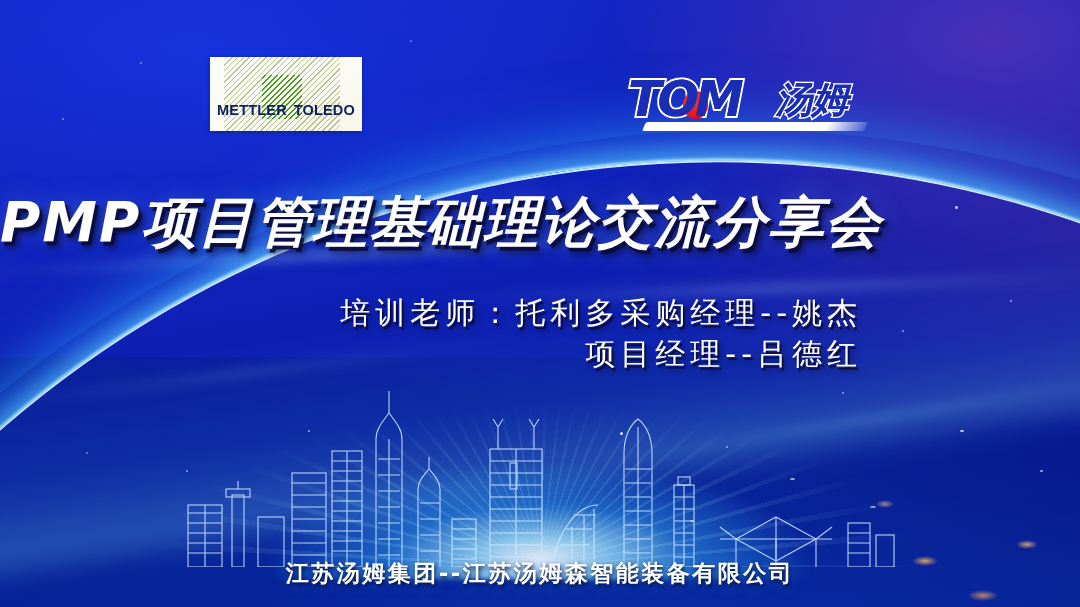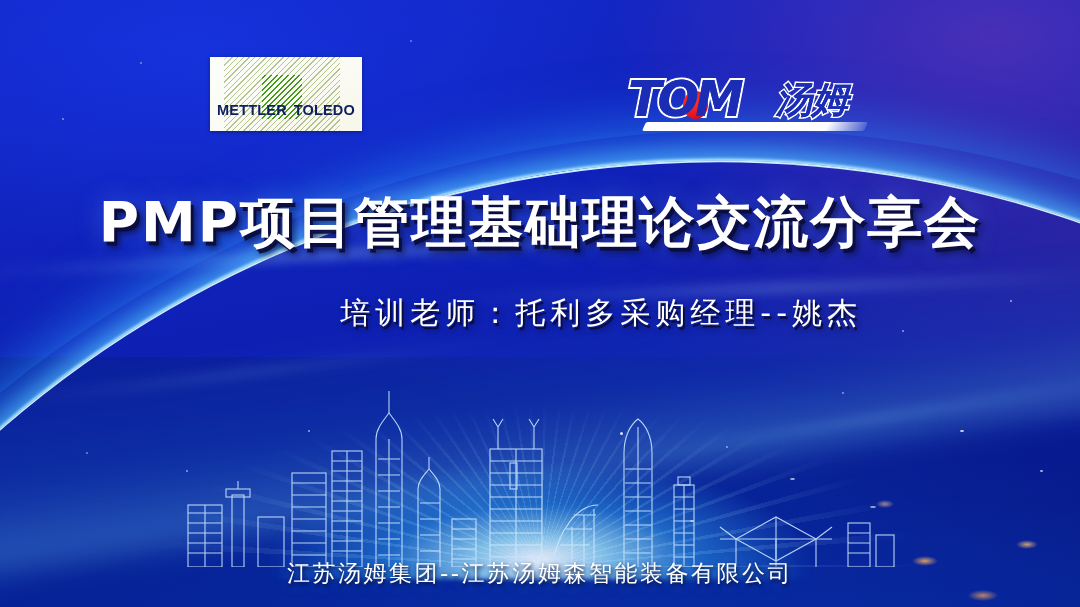--- a/index.html
+++ b/index.html
@@ -144,41 +144,42 @@
     font-weight:900;font-style:italic;font-size:36px;color:#1b2db5;
   }
   #tom-logo .swoosh{
     position:absolute;left:16px;bottom:-1px;width:222px;height:9px;
     background:linear-gradient(100deg,#ffffff 0%,#ffffff 82%,rgba(255,255,255,.15) 100%);
     transform:skewX(-24deg);border-radius:2px;
   }
 
   
   #main-title{
-    position:absolute;left:0;right:0;top:186px;text-align:center;
+    position:absolute;left:0;right:0;top:186px;text-align:left;
     font-family:"DejaVu Sans","Liberation Sans",sans-serif;
     font-weight:900;font-size:55px;letter-spacing:2px;color:#ffffff;
     text-shadow:
       3px 4px 0 rgba(10,12,60,.92),
       5px 6px 7px rgba(5,8,45,.75),
       0 0 26px rgba(120,180,255,.35);
     white-space:nowrap;
+    font-style:italic;
   }
   #presenters{
     position:absolute;right:218px;top:292px;text-align:right;
     font-family:"DejaVu Sans","Liberation Sans",sans-serif;
     font-weight:500;font-size:30px;line-height:41px;letter-spacing:5px;color:#ffffff;
     text-shadow:2px 3px 0 rgba(8,10,55,.85), 3px 4px 6px rgba(5,8,40,.6);
     white-space:nowrap;
     margin-left:11px;
   }
   #footer-text{
     position:absolute;left:0;right:0;top:558px;text-align:center;
     font-family:"DejaVu Sans","Liberation Sans",sans-serif;
-    font-weight:400;font-size:23px;letter-spacing:2.5px;color:#ffffff;
+    font-weight:700;font-size:23px;letter-spacing:2.5px;color:#ffffff;
     text-shadow:1px 2px 4px rgba(0,6,40,.95), 0 0 14px rgba(60,150,255,.5);
     white-space:nowrap;
   }
 </style>
 </head>
 <body>
 
 <div id="poster">
 
   <div class="earth-base"></div>
@@ -292,17 +293,18 @@
     <div class="reddot"></div>
     <div class="tom-text-fill">TOM</div>
     <div class="cn">汤姆</div>
     <div class="cn-fill">汤姆</div>
   </div>
 
   <div id="main-title">PMP项目管理基础理论交流分享会</div>
 
   <div id="presenters">
     <div>培训老师：托利多采购经理--姚杰</div>
+    <div>项目经理--吕德红</div>
   </div>
 
   <div id="footer-text">江苏汤姆集团--江苏汤姆森智能装备有限公司</div>
 
 </div>
 
 </body></html>

